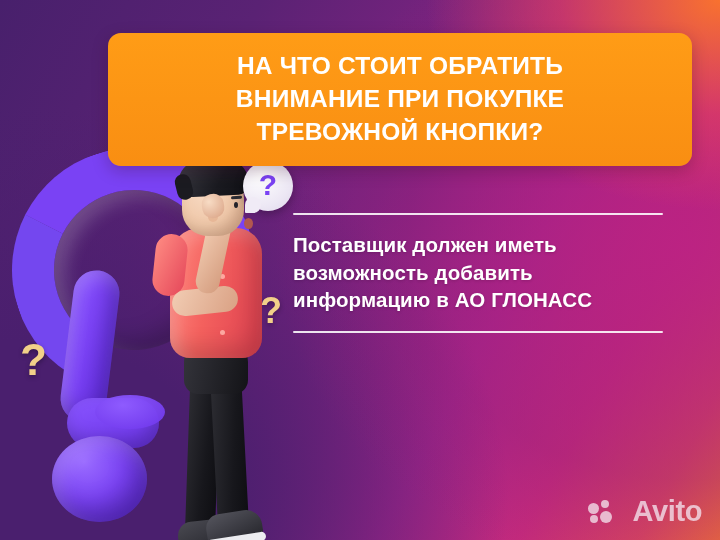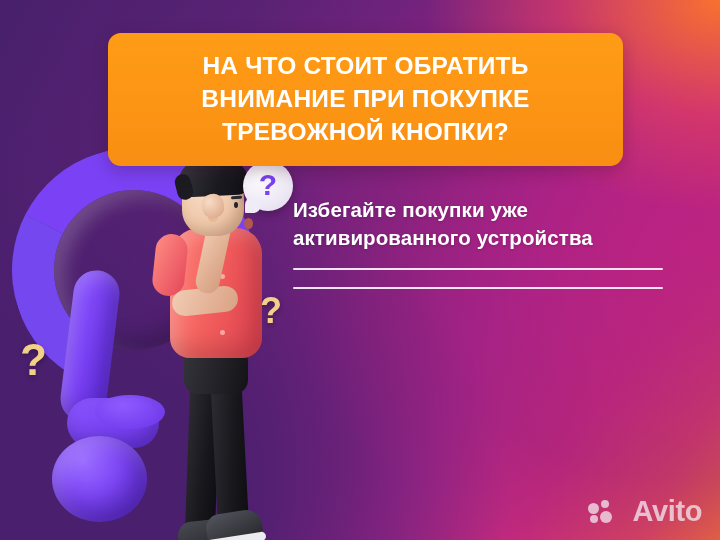--- a/index.html
+++ b/index.html
@@ -142,21 +142,21 @@
   .p-eye{position:absolute;width:4px;height:6px;background:#23232a;border-radius:50%;}
   .p-eye.l{left:52px;top:34px;}
   .p-eye.r{left:70px;top:33px;}
   .p-brow{position:absolute;width:11px;height:2.5px;background:#2a2a31;border-radius:2px;}
   .p-brow.l{left:49px;top:28px;transform:rotate(-4deg);}
   .p-brow.r{left:67px;top:26px;transform:rotate(-6deg);}
   .p-mouth{position:absolute;left:62px;top:50px;width:9px;height:11px;background:#b2584f;border-radius:50%;}
 
   
   .headline{
-    position:absolute;left:108px;top:33px;width:515px;
+    position:absolute;left:108px;top:33px;width:584px;
     background:linear-gradient(180deg,#ff9c16 0%,#f98e12 100%);
     border-radius:13px;
     padding:16px 18px 18px;
     box-sizing:border-box;
     box-shadow:0 5px 16px rgba(60,10,40,.28);
   }
   .headline h1{
     margin:0;color:#ffffff;text-align:center;
     font-size:24.5px;line-height:33px;font-weight:700;
     letter-spacing:.2px;text-transform:uppercase;
@@ -230,25 +230,26 @@
     <span class="qmk">?</span>
   </div>
 
   <div class="headline">
     <h1>НА ЧТО СТОИТ ОБРАТИТЬ
 ВНИМАНИЕ ПРИ ПОКУПКЕ
 ТРЕВОЖНОЙ КНОПКИ?</h1>
   </div>
 
   <div class="points">
+    <div class="rule"></div>
     <div class="point">
-      <p>Избегайте покупки уже
-активированного устройства</p>
+      <p>Поставщик должен иметь
+возможность добавить
+информацию в АО ГЛОНАСС</p>
     </div>
-    <div class="rule"></div>
     <div class="rule"></div>
   </div>
 
   <div class="avito">
     <span class="dots">
       <i></i>
         <i></i>
         <i></i>
         <i></i>
     </span>

